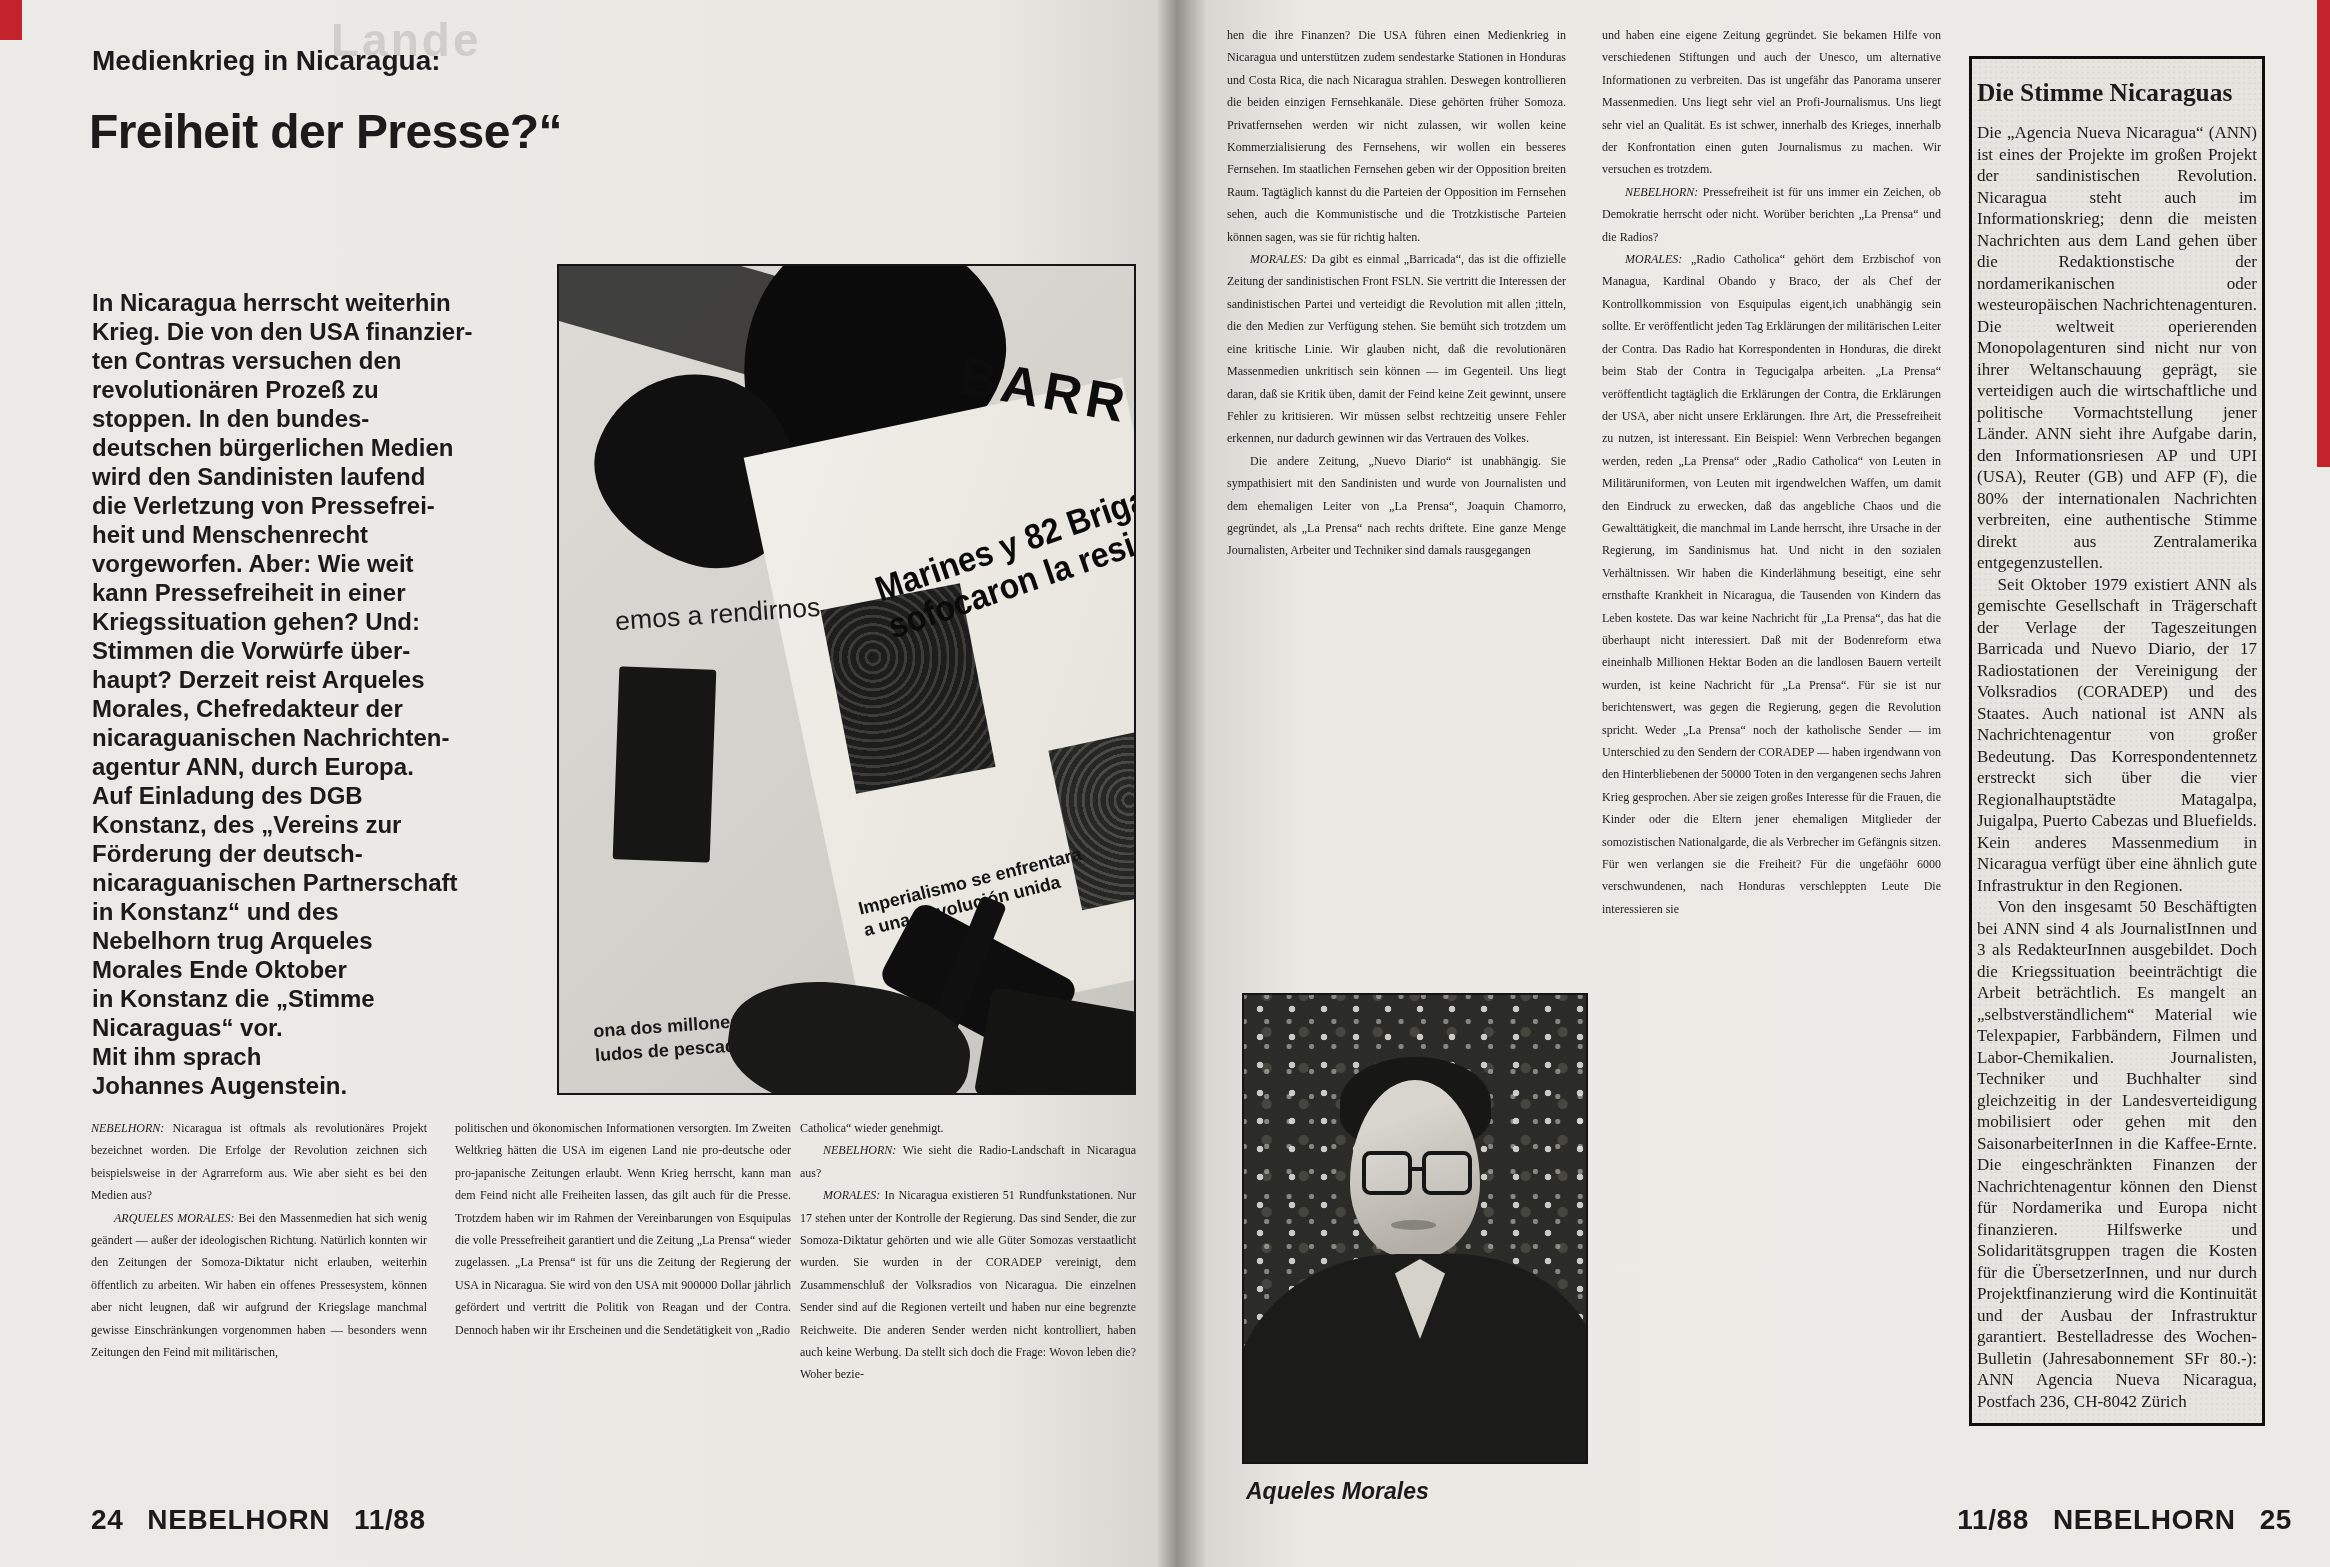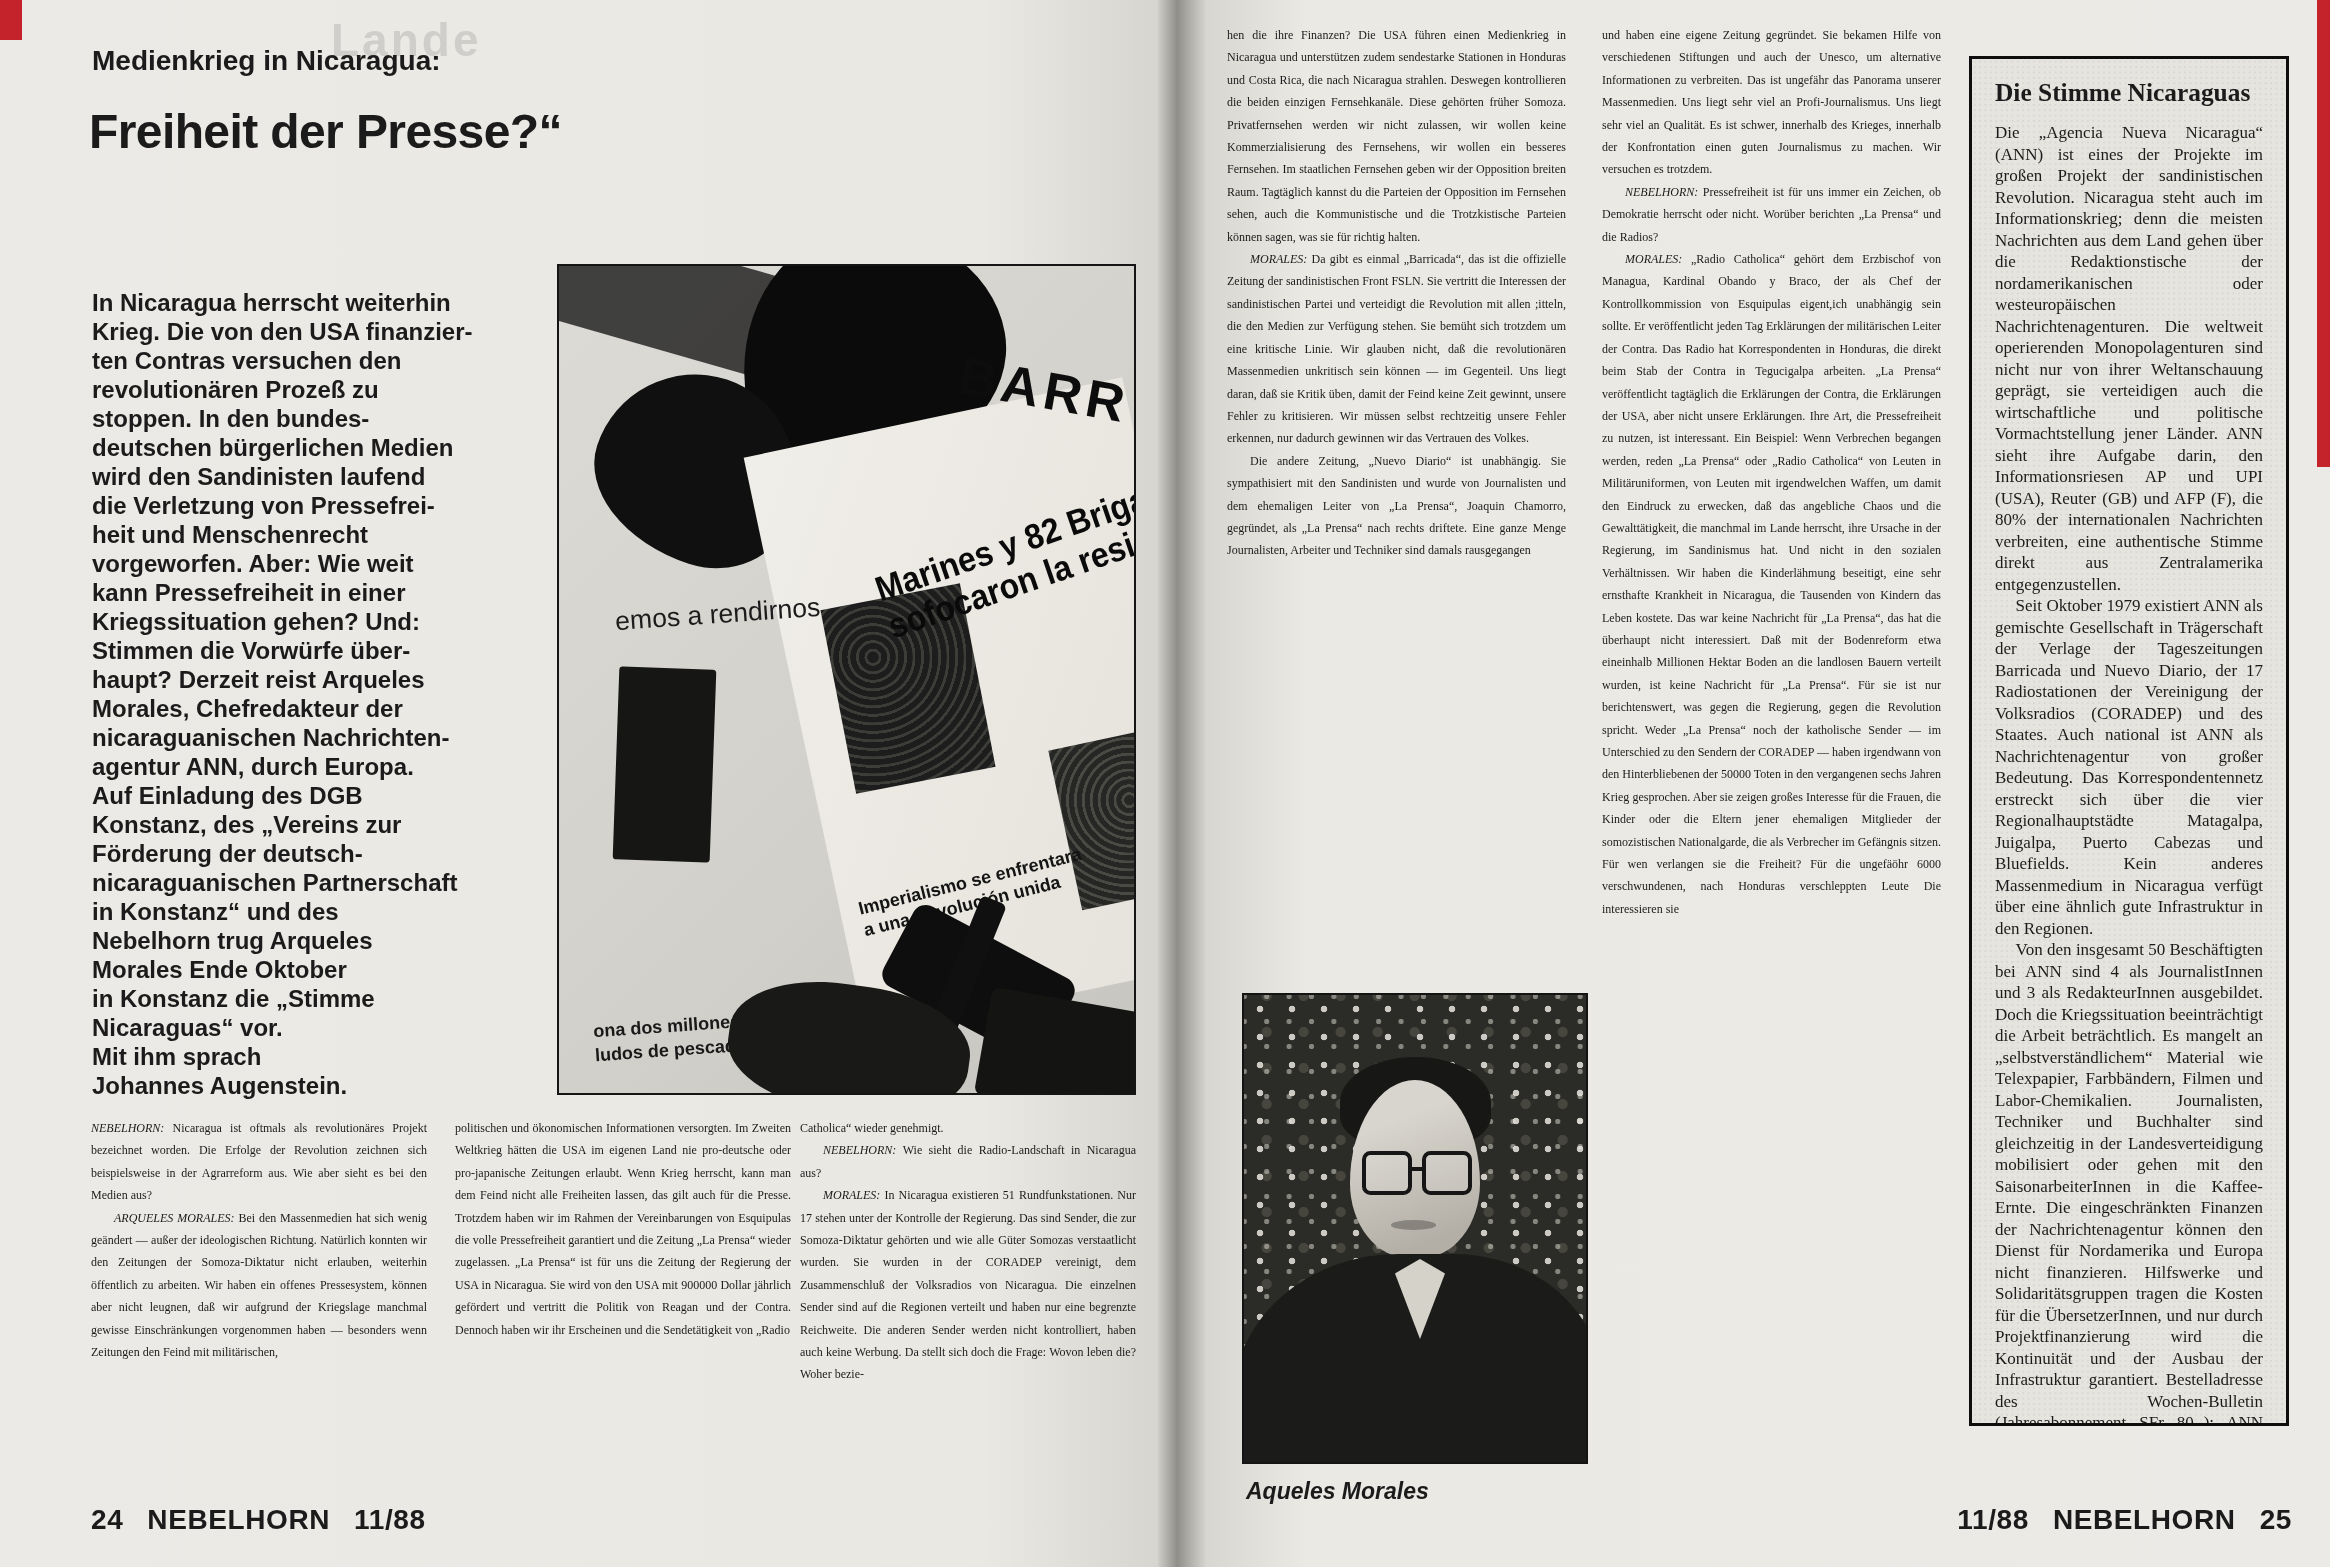--- a/index.html
+++ b/index.html
@@ -99,22 +99,22 @@
           vertical-align:top;margin-top:15.7px;}
   .p2-chin{position:absolute;left:147px;top:225px;width:45px;height:9.7px;
           background:rgba(40,40,38,0.35);border-radius:50%;}
   .p2-jacket{position:absolute;left:-12px;top:259px;width:369px;height:212px;background:#1b1b19;
           border-radius:45% 40% 0 0/70% 60% 0 0;}
   .p2-shirt{position:absolute;left:151px;top:264px;width:50px;height:80px;background:#d5d2ca;
           clip-path:polygon(50% 0,100% 18%,50% 100%,0 18%);}
   .caption{position:absolute;left:40px;top:1480px;font:italic 700 23px/1 "Liberation Sans",sans-serif;}
 
   
-  .infobox{position:absolute;left:763px;top:56px;width:320px;height:1370px;box-sizing:border-box;
-          border:3px solid #0e0e0e;padding:17px 23px;overflow:hidden;
+  .infobox{position:absolute;left:763px;top:56px;width:296px;height:1370px;box-sizing:border-box;
+          border:3px solid #0e0e0e;padding:17px 5px;overflow:hidden;
           background-color:#e6e4de;
           background-image:radial-gradient(circle,rgba(60,60,55,0.08) 1px,transparent 1.1px);
           background-size:5.4px 5.4px;}
   .box-title{margin:2.4px 0 14.5px 0;font:700 25.4px/1.15 "Liberation Serif",serif;}
   .box-body{font-size:17px;line-height:21.5px;}
   .box-body .para.ind{text-indent:20.6px;}
 </style>
 </head>
 <body>
 

